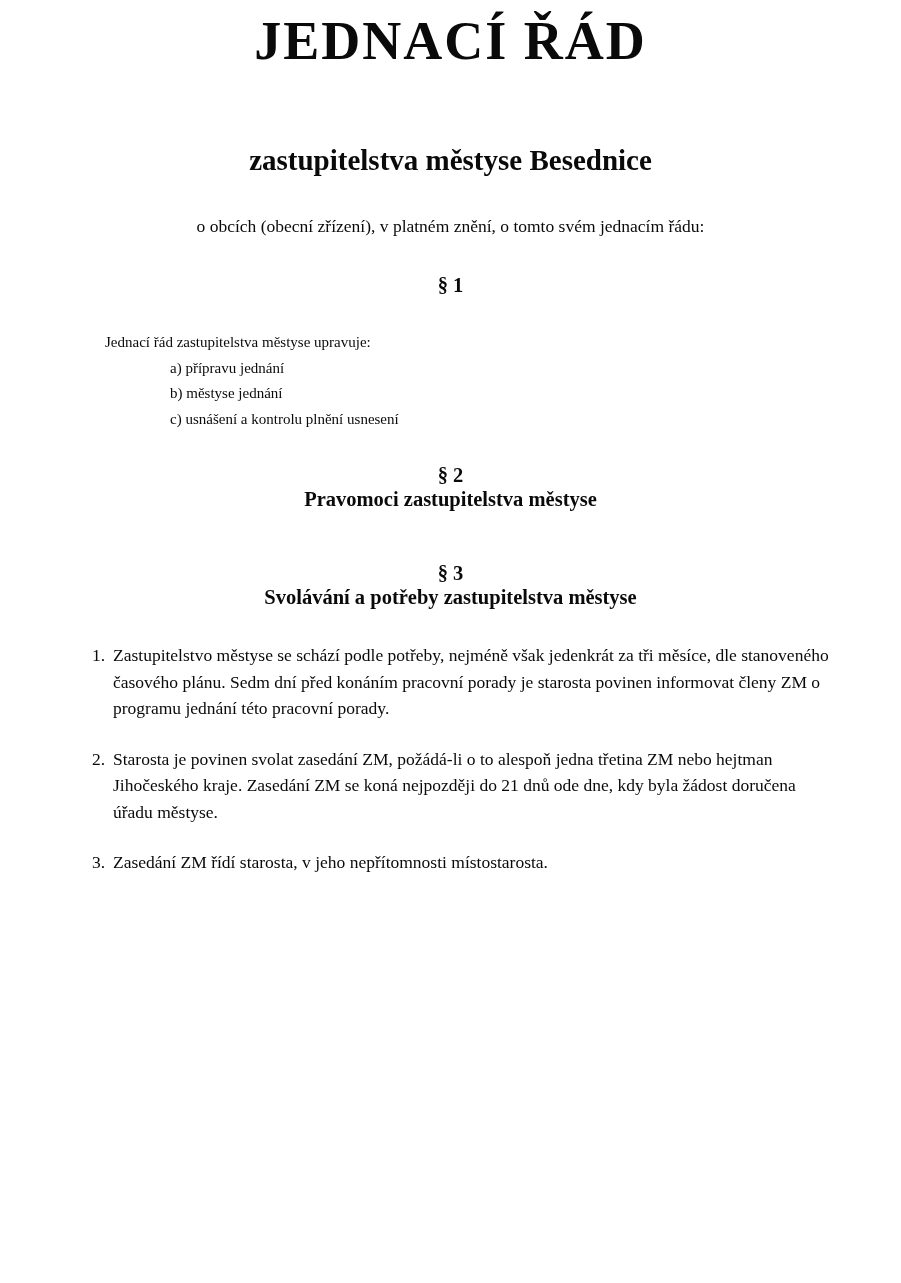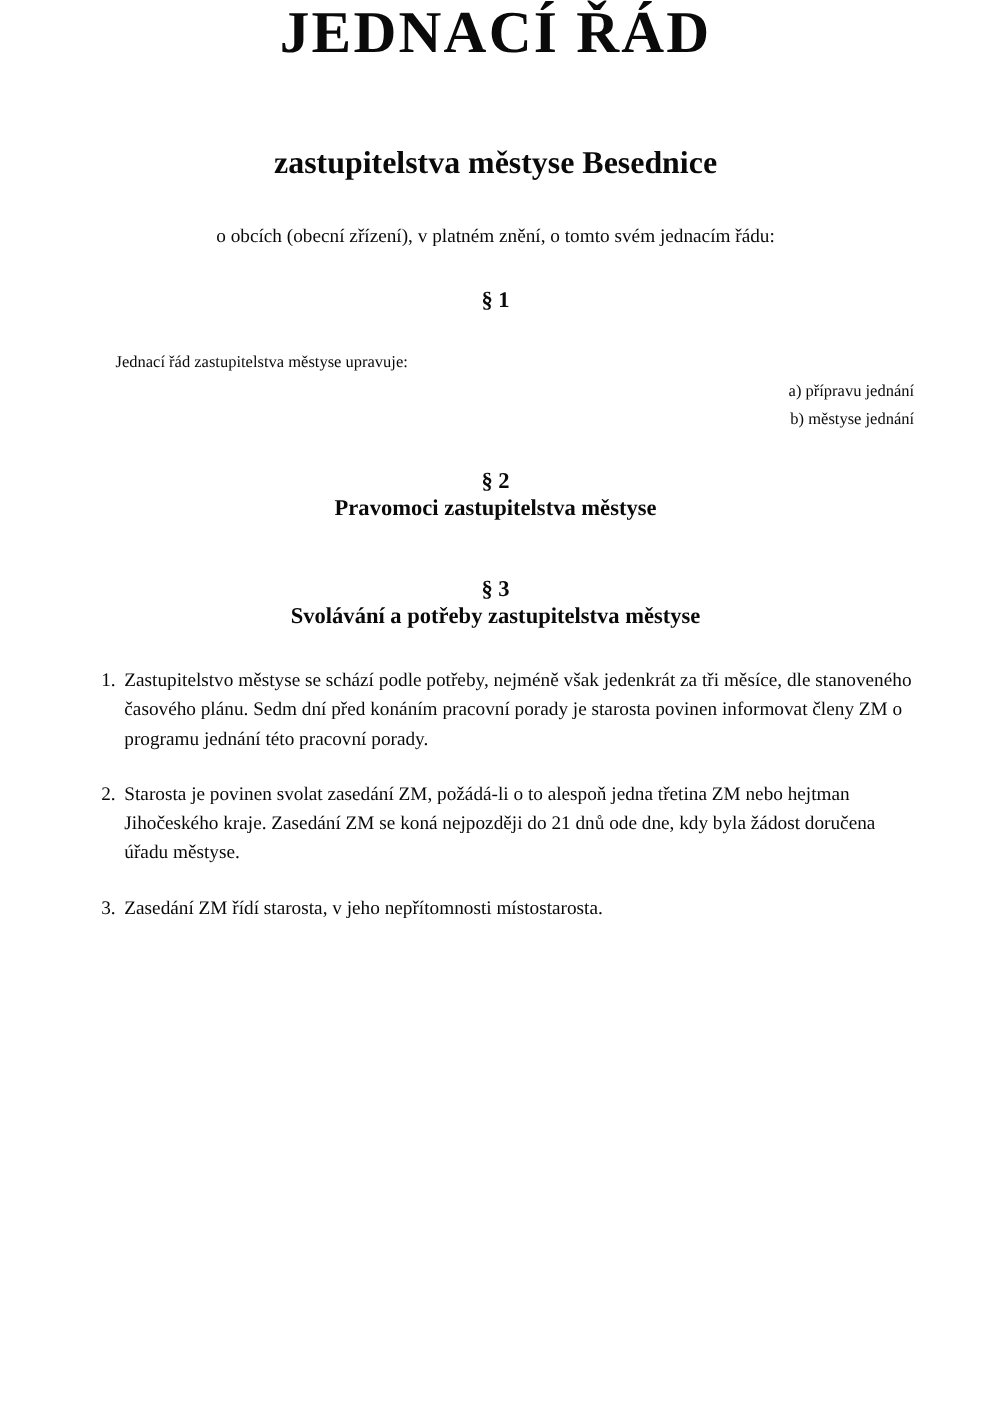--- a/index.html
+++ b/index.html
@@ -10,21 +10,21 @@
   .page {
     position: relative;
     width: 901px;
     height: 1283px;
     background: #ffffff;
     color: #0a0a0a;
     font-family: "Liberation Serif", "DejaVu Serif", serif;
     overflow: hidden;
   }
   .doc-title {
-    margin: 0;
+    margin: 12px;
     text-align: center;
     font-size: 54px;
     line-height: 58px;
     font-weight: bold;
     letter-spacing: 2px;
   }
   .doc-subtitle {
     margin: 74px 0 0 0;
     text-align: center;
     font-size: 29px;
@@ -45,21 +45,21 @@
     line-height: 24px;
   }
   .sec1 .sec-heading { margin-top: 34px; }
   .sec2 .sec-heading { margin-top: 31px; }
   .sec3 .sec-heading { margin-top: 50px; }
   .s1-body {
     margin: 33px 70px 0 105px;
     font-size: 15px;
     line-height: 25.5px;
   }
-  .lettered { margin-left: 65px; text-align: right; }
+  .lettered { margin-left: 65px; }
   .s2-para {
     margin: 36px 86px 0 88px;
     text-indent: 62px;
     font-size: 17.5px;
     line-height: 25px;
   }
   .numbered-list {
     margin: 33px 68px 0 92px;
     font-size: 17.5px;
   }
@@ -90,20 +90,21 @@
   </p>
 
   <section class="sec sec1">
     <div class="sec-heading">
       <div>§ 1</div>
     </div>
     <div class="s1-body">
       <div>Jednací řád zastupitelstva městyse upravuje:</div>
       <div class="lettered">a) přípravu jednání</div>
       <div class="lettered">b) městyse jednání</div>
+      <div class="lettered">c) usnášení a kontrolu plnění usnesení</div>
     </div>
   </section>
 
   <section class="sec sec2">
     <div class="sec-heading">
       <div>§ 2</div>
       <div>Pravomoci zastupitelstva městyse</div>
     </div>
   </section>
 

